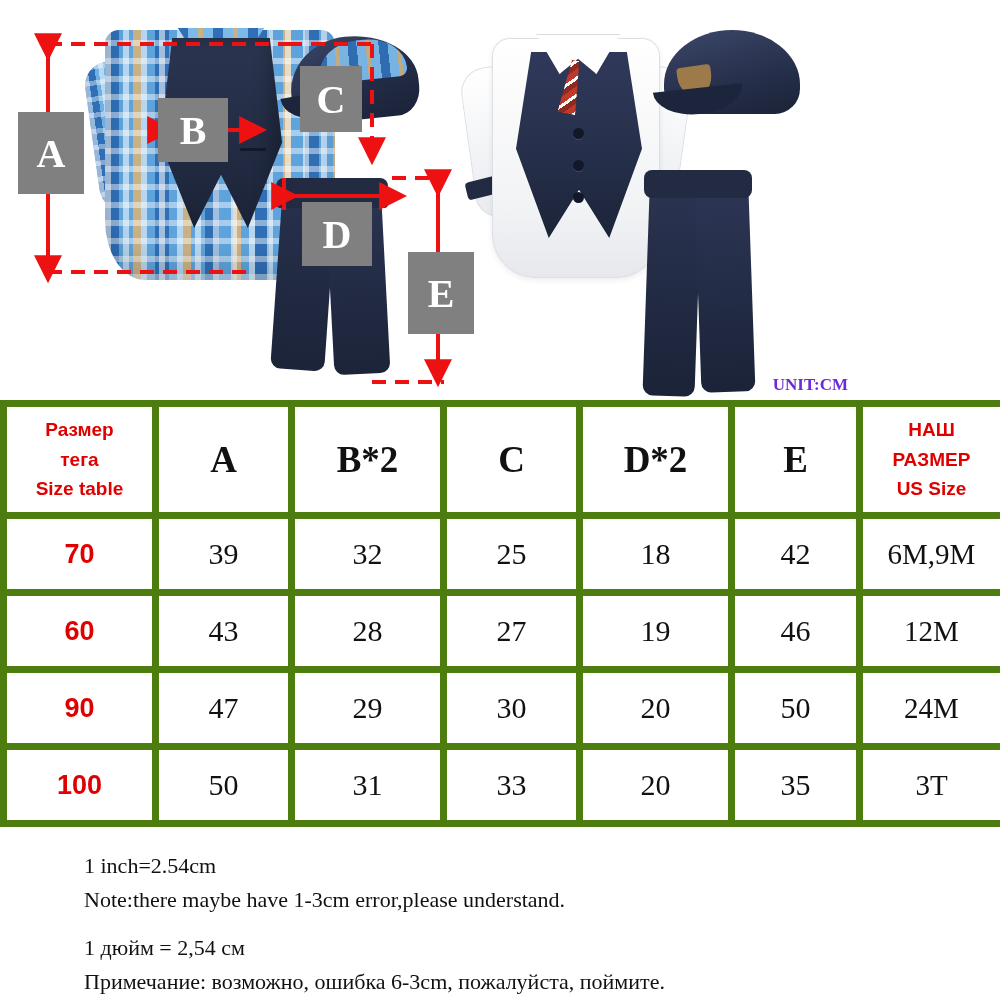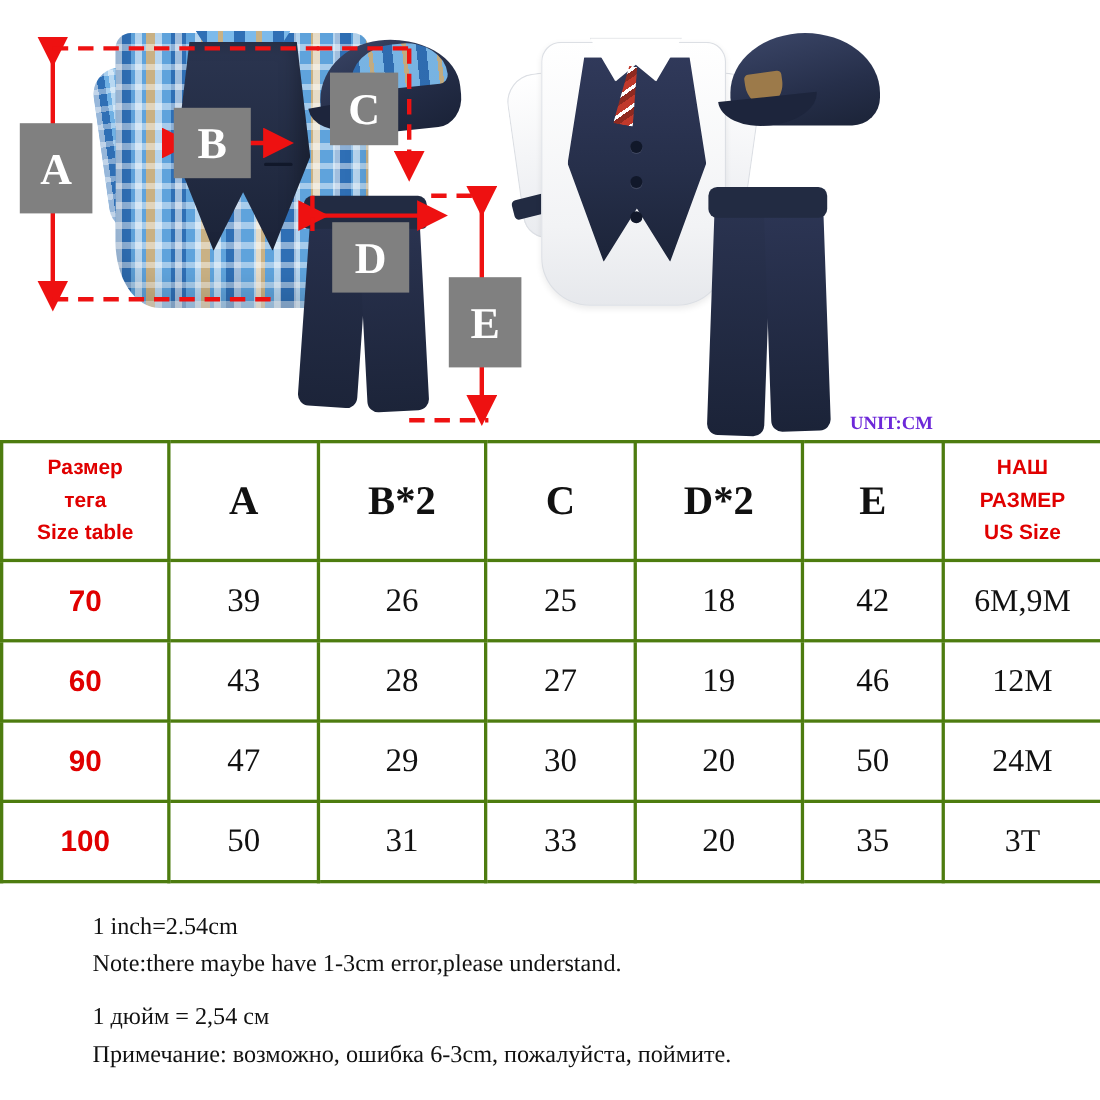--- a/index.html
+++ b/index.html
@@ -244,21 +244,21 @@
   }
 
   
   table.size-table {
     border-collapse: collapse;
     width: 1000px;
     table-layout: fixed;
     font-family: "Liberation Serif", serif;
   }
   table.size-table td, table.size-table th {
-    border: 3px solid #4d7c0f;
+    border: 7px solid #4d7c0f;
     text-align: center;
     vertical-align: middle;
     padding: 0;
   }
   .hdr-cell {
     height: 105px;
     font-size: 37px;
     font-weight: bold;
     color: #111;
   }
@@ -413,21 +413,21 @@
           <div>НАШ</div>
           <div>РАЗМЕР</div>
           <div>US Size</div>
         </th>
       </tr>
     </thead>
     <tbody>
       <tr>
         <td class="row-cell row-size">70</td>
         <td class="row-cell">39</td>
-        <td class="row-cell">26</td>
+        <td class="row-cell">32</td>
         <td class="row-cell">25</td>
         <td class="row-cell">18</td>
         <td class="row-cell">42</td>
         <td class="row-cell row-us">6M,9M</td>
       </tr>
       <tr>
         <td class="row-cell row-size">60</td>
         <td class="row-cell">43</td>
         <td class="row-cell">28</td>
         <td class="row-cell">27</td>

